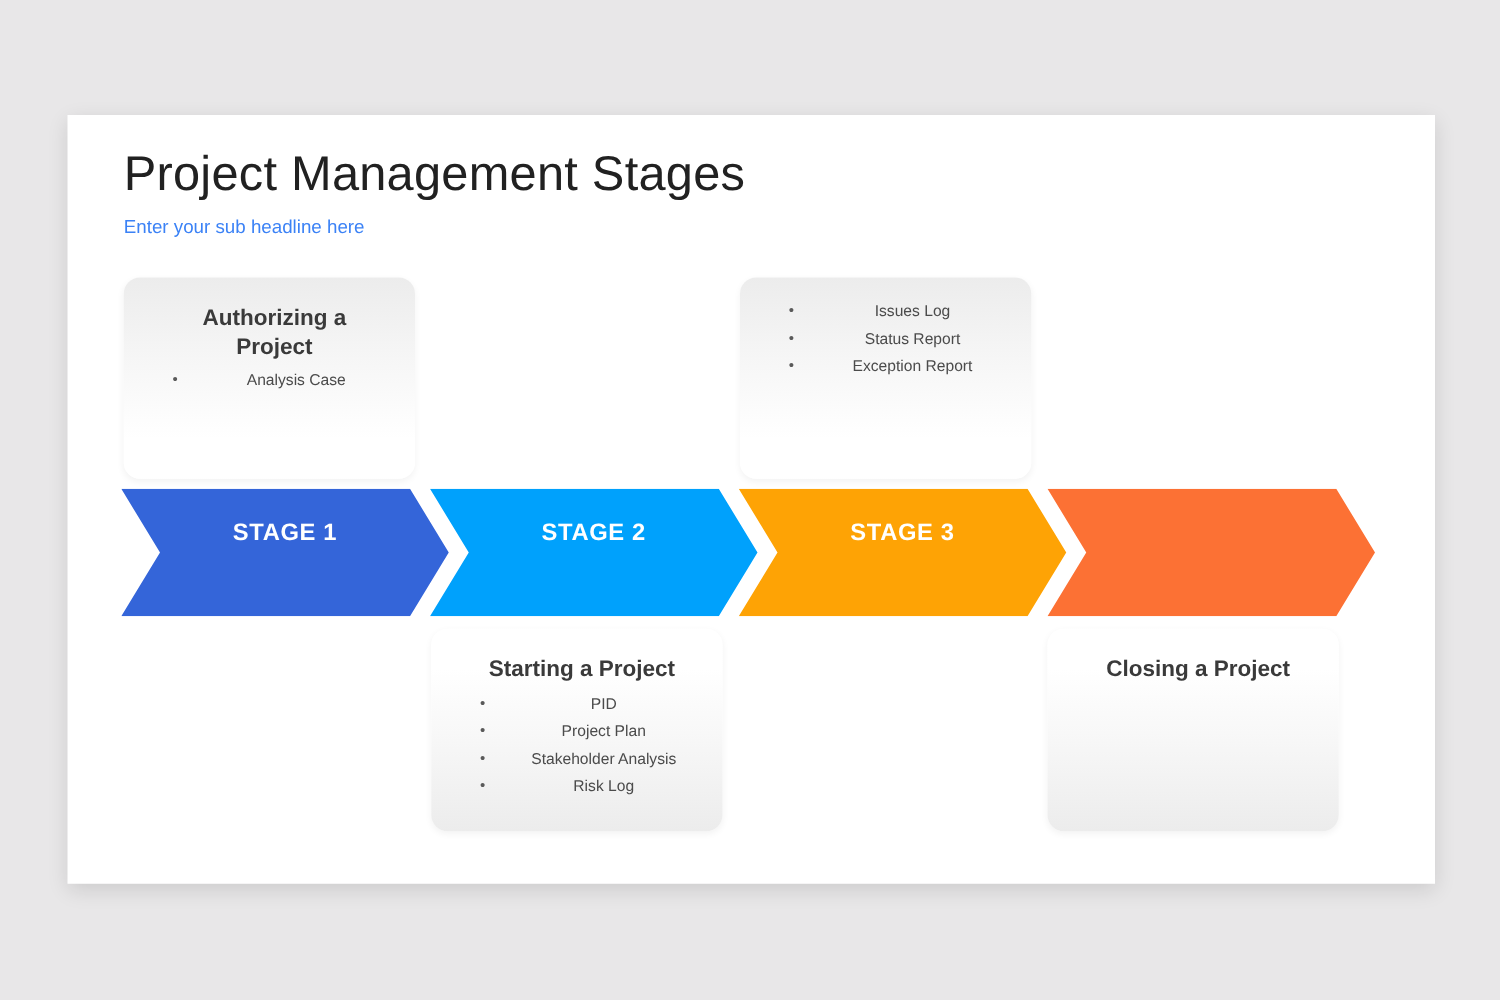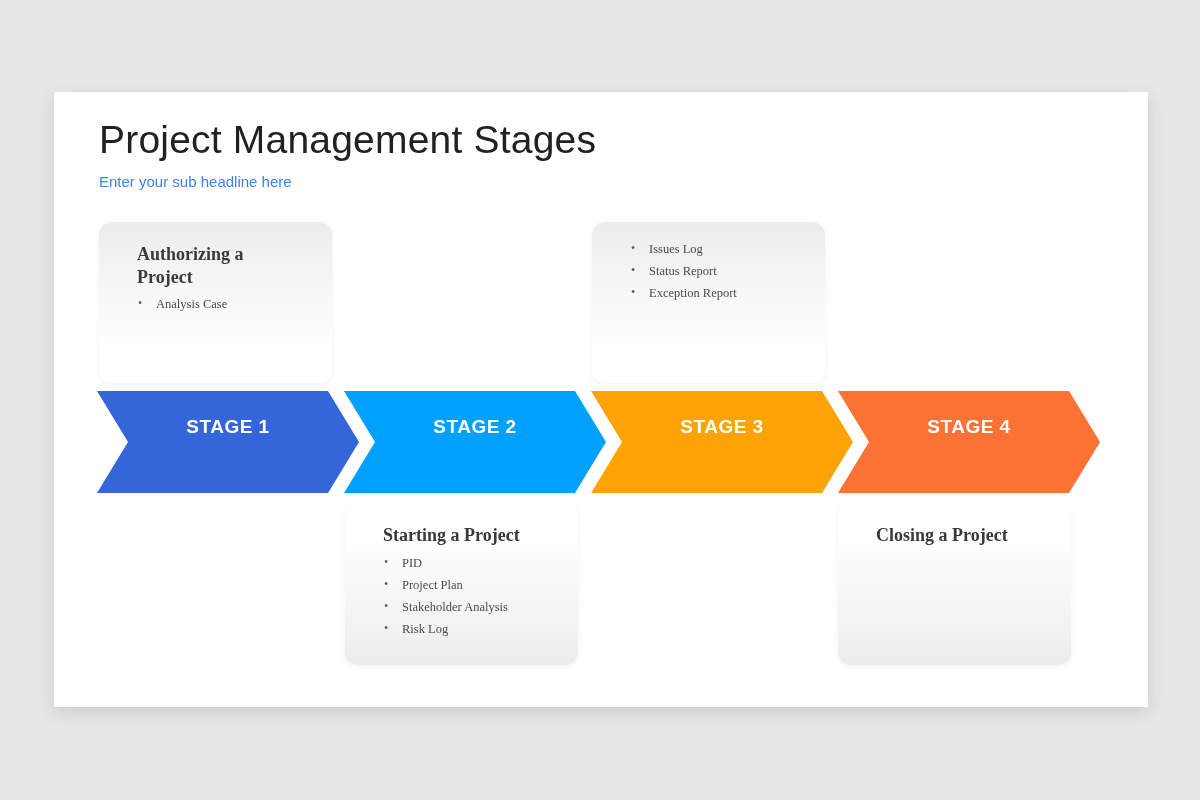--- a/index.html
+++ b/index.html
@@ -9,20 +9,21 @@
     font-family: "Liberation Sans", sans-serif;
     position: relative;
     overflow: hidden;
   }
   .slide {
     position: absolute;
     left: 54px; top: 92px;
     width: 1094px; height: 615px;
     background: #ffffff;
     box-shadow: 0 5px 16px rgba(0,0,0,0.12);
+    text-align: center;
   }
   .title {
     position: absolute;
     left: 45px; top: 26px;
     font-size: 39px;
     font-weight: 400;
     color: #212121;
     letter-spacing: 0.2px;
     white-space: nowrap;
   }
@@ -52,21 +53,20 @@
   .stage-label.s2 { left: 247px; }
   .stage-label.s3 { left: 494px; }
   .stage-label.s4 { left: 741px; }
   .card {
     position: absolute;
     width: 233px;
     border-radius: 13px;
     box-sizing: border-box;
     padding: 21px 14px 0 38px;
     box-shadow: 0 2px 6px rgba(0,0,0,0.05);
-    font-family: Liberation Serif, serif;
   }
   .card.top {
     top: 130px; height: 161px;
     background: linear-gradient(180deg, #ececec 0%, #f6f6f6 40%, #ffffff 80%);
   }
   .card.bottom {
     top: 411px; height: 162px;
     background: linear-gradient(180deg, #ffffff 20%, #f6f6f6 60%, #ececec 100%);
   }
   .card.c1 { left: 45px; }
@@ -127,21 +127,20 @@
   <div class="band">
     <svg viewBox="0 0 1003 102" xmlns="http://www.w3.org/2000/svg">
       <polygon points="0,0 231,0 262,51 231,102 0,102 31,51" fill="#3465d9"></polygon>
       <polygon points="247,0 478,0 509,51 478,102 247,102 278,51" fill="#00a1fc"></polygon>
       <polygon points="494,0 725,0 756,51 725,102 494,102 525,51" fill="#fea305"></polygon>
       <polygon points="741,0 972,0 1003,51 972,102 741,102 772,51" fill="#fc7134"></polygon>
     </svg>
     <div class="stage-label s1">STAGE 1</div>
     <div class="stage-label s2">STAGE 2</div>
     <div class="stage-label s3">STAGE 3</div>
-    <div class="stage-label s4">STAGE 4</div>
   </div>
 
   <div class="card bottom c2">
     <div class="card-title">Starting a Project</div>
     <ul class="bullets">
       <li>PID</li>
       <li>Project Plan</li>
       <li>Stakeholder Analysis</li>
       <li>Risk Log</li>
     </ul>

